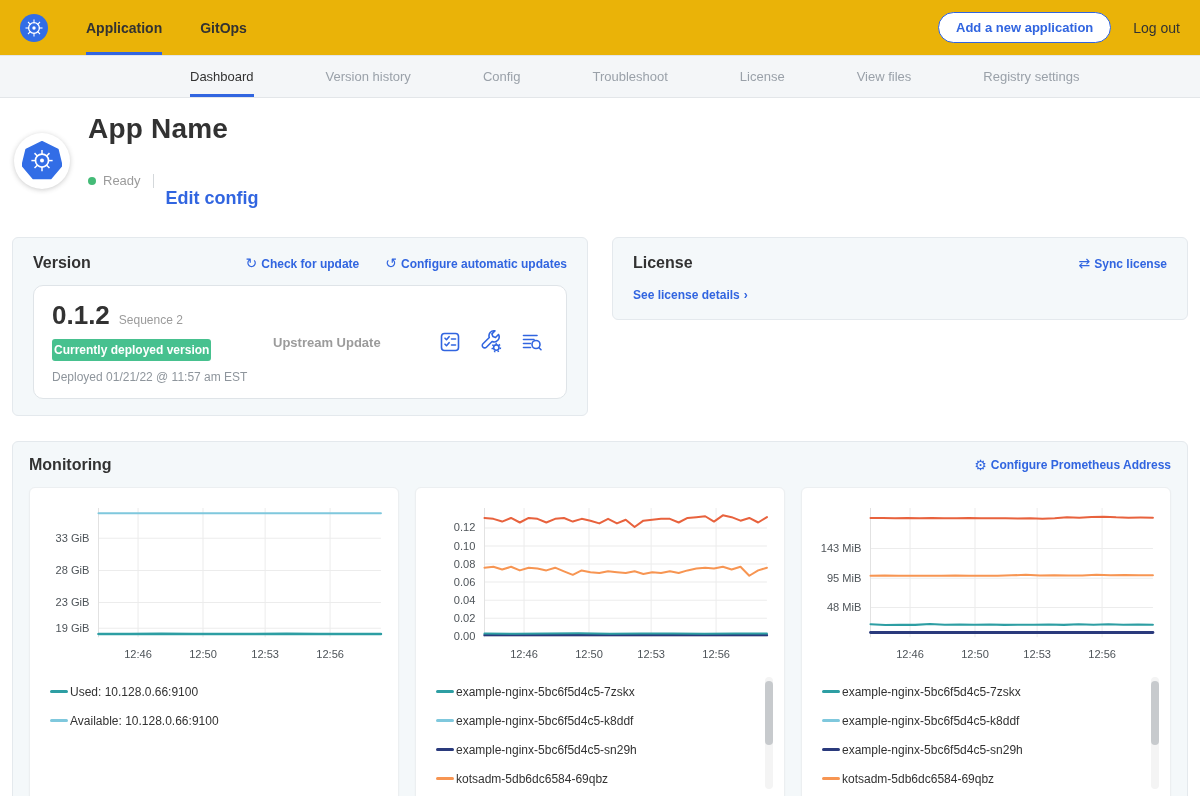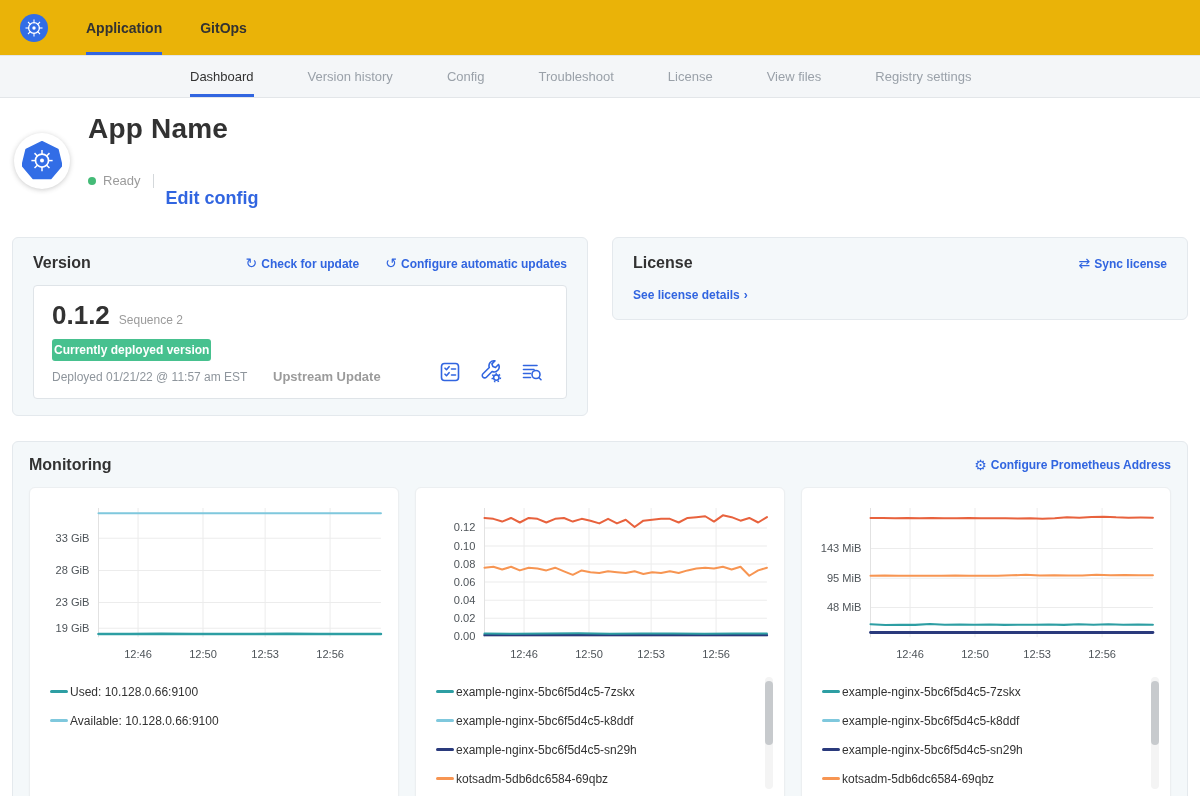--- a/index.html
+++ b/index.html
@@ -15,21 +15,21 @@
     display:flex; align-items:center; cursor:pointer; }
   .topnav-tab.active { box-shadow: inset 0 -3px 0 #3165e0; }
   .topnav-right { margin-left:auto; display:flex; align-items:center; gap:22px; }
   .add-app-btn { border:1px solid #3165e0; color:#3165e0; background:#fff; font-weight:bold;
     font-size:13px; padding:7px 17px; border-radius:17px; cursor:pointer;
     font-family:"Liberation Sans", sans-serif; }
   .logout { font-size:14px; color:#323232; cursor:pointer; }
 
   
   .subnav { height:42px; background:#f4f6f8; border-bottom:1px solid #e3e6e9;
-    display:flex; align-items:stretch; padding-left:190px; gap:54px; }
+    display:flex; align-items:stretch; padding-left:190px; gap:72px; }
   .subnav-tab { font-size:13px; color:#9aa1a9; display:flex; align-items:center; cursor:pointer; }
   .subnav-tab.active { color:#323232; font-weight:500; box-shadow: inset 0 -3px 0 #3165e0; }
 
   
   .app-header { display:flex; align-items:center; gap:18px; padding:15px 20px 18px 14px; }
   .app-logo { width:56px; height:56px; border-radius:50%; background:#fff;
     box-shadow:0 1px 5px rgba(50,50,50,.25); display:flex; align-items:center; justify-content:center; }
   .app-title h1 { margin:0; font-size:28px; letter-spacing:.2px; }
   .status-row { display:flex; align-items:center; gap:7px; margin-top:7px; }
   .status-dot { width:8px; height:8px; border-radius:50%; background:#44bb77; }
@@ -43,21 +43,21 @@
   .cards-row { display:flex; gap:24px; padding:0 12px; margin-top:10px; align-items:flex-start; }
   .card { flex:1; background:#f4f8fa; border:1px solid #e4e9ed; border-radius:6px; padding:16px 20px 16px; }
   .card-header { display:flex; align-items:center; margin-bottom:13px; }
   .card-title { font-size:16px; font-weight:bold; }
   .card-actions { margin-left:auto; display:flex; gap:26px; align-items:center; }
   .inner-card { background:#fff; border:1px solid #dfe4e8; border-radius:4px; padding:14px 18px; }
   .card-footer { margin-top:13px; }
   .chev { font-weight:bold; margin-left:4px; }
 
   
-  .version-flex { display:flex; align-items:flex-end; }
+  .version-flex { display:flex; align-items:center;border-radius:10px; }
   .version-left { width:215px; }
   .version-num-row { display:flex; align-items:baseline; gap:9px; }
   .version-num { font-size:26px; font-weight:bold; }
   .sequence { font-size:12px; color:#9b9b9b; }
   .deployed-badge { display:inline-block; background:#47c18f; color:#fff; font-size:12px;
     font-weight:bold; padding:4px 2px; border-radius:3px; margin:8px 0 9px; }
   .deployed-at { font-size:12px; color:#8e959c; }
   .upstream { flex:1; font-size:13px; font-weight:bold; color:#9b9b9b; padding-left:6px; }
   .version-icons { display:flex; gap:17px; align-items:center; padding-right:4px; }
   .version-icons svg { cursor:pointer; }
@@ -107,20 +107,24 @@
         <line x1="4" y1="4" x2="6.6" y2="6.6"></line>
           <line x1="13.4" y1="13.4" x2="16" y2="16"></line>
         <line x1="16" y1="4" x2="13.4" y2="6.6"></line>
           <line x1="6.6" y1="13.4" x2="4" y2="16"></line>
       </g>
       <circle cx="10" cy="10" r="1.7" fill="#ffffff"></circle>
     </svg>
   </div>
   <div class="topnav-tab active">Application</div>
   <div class="topnav-tab">GitOps</div>
+  <div class="topnav-right">
+    <button class="add-app-btn">Add a new application</button>
+    <span class="logout">Log out</span>
+  </div>
 </div>
 
 <div class="subnav">
   <div class="subnav-tab active">Dashboard</div>
   <div class="subnav-tab">Version history</div>
   <div class="subnav-tab">Config</div>
   <div class="subnav-tab">Troubleshoot</div>
   <div class="subnav-tab">License</div>
   <div class="subnav-tab">View files</div>
   <div class="subnav-tab">Registry settings</div>

